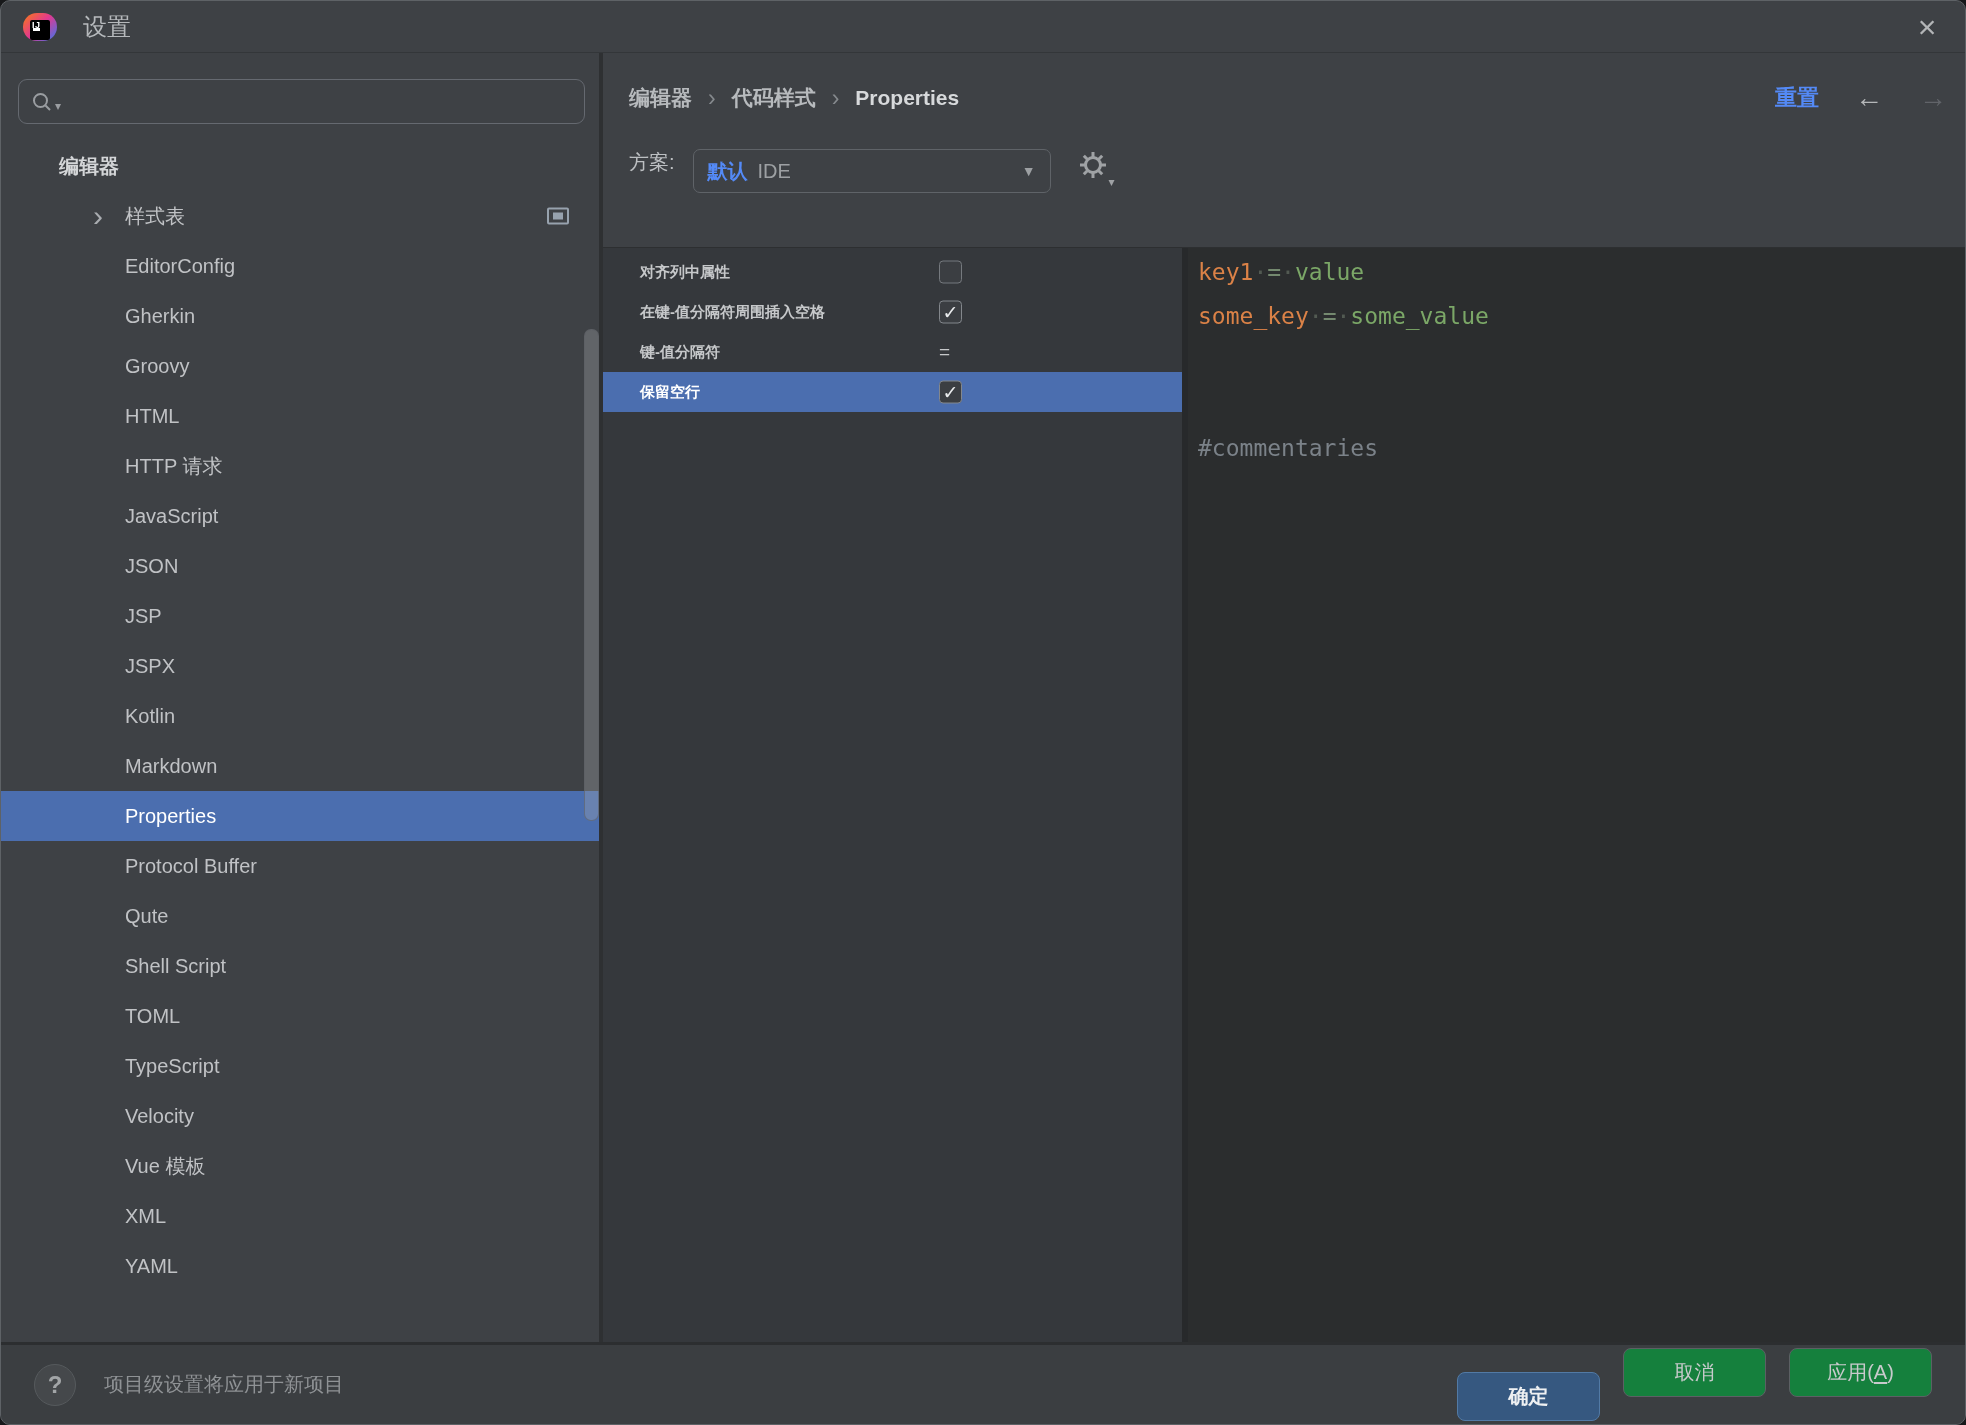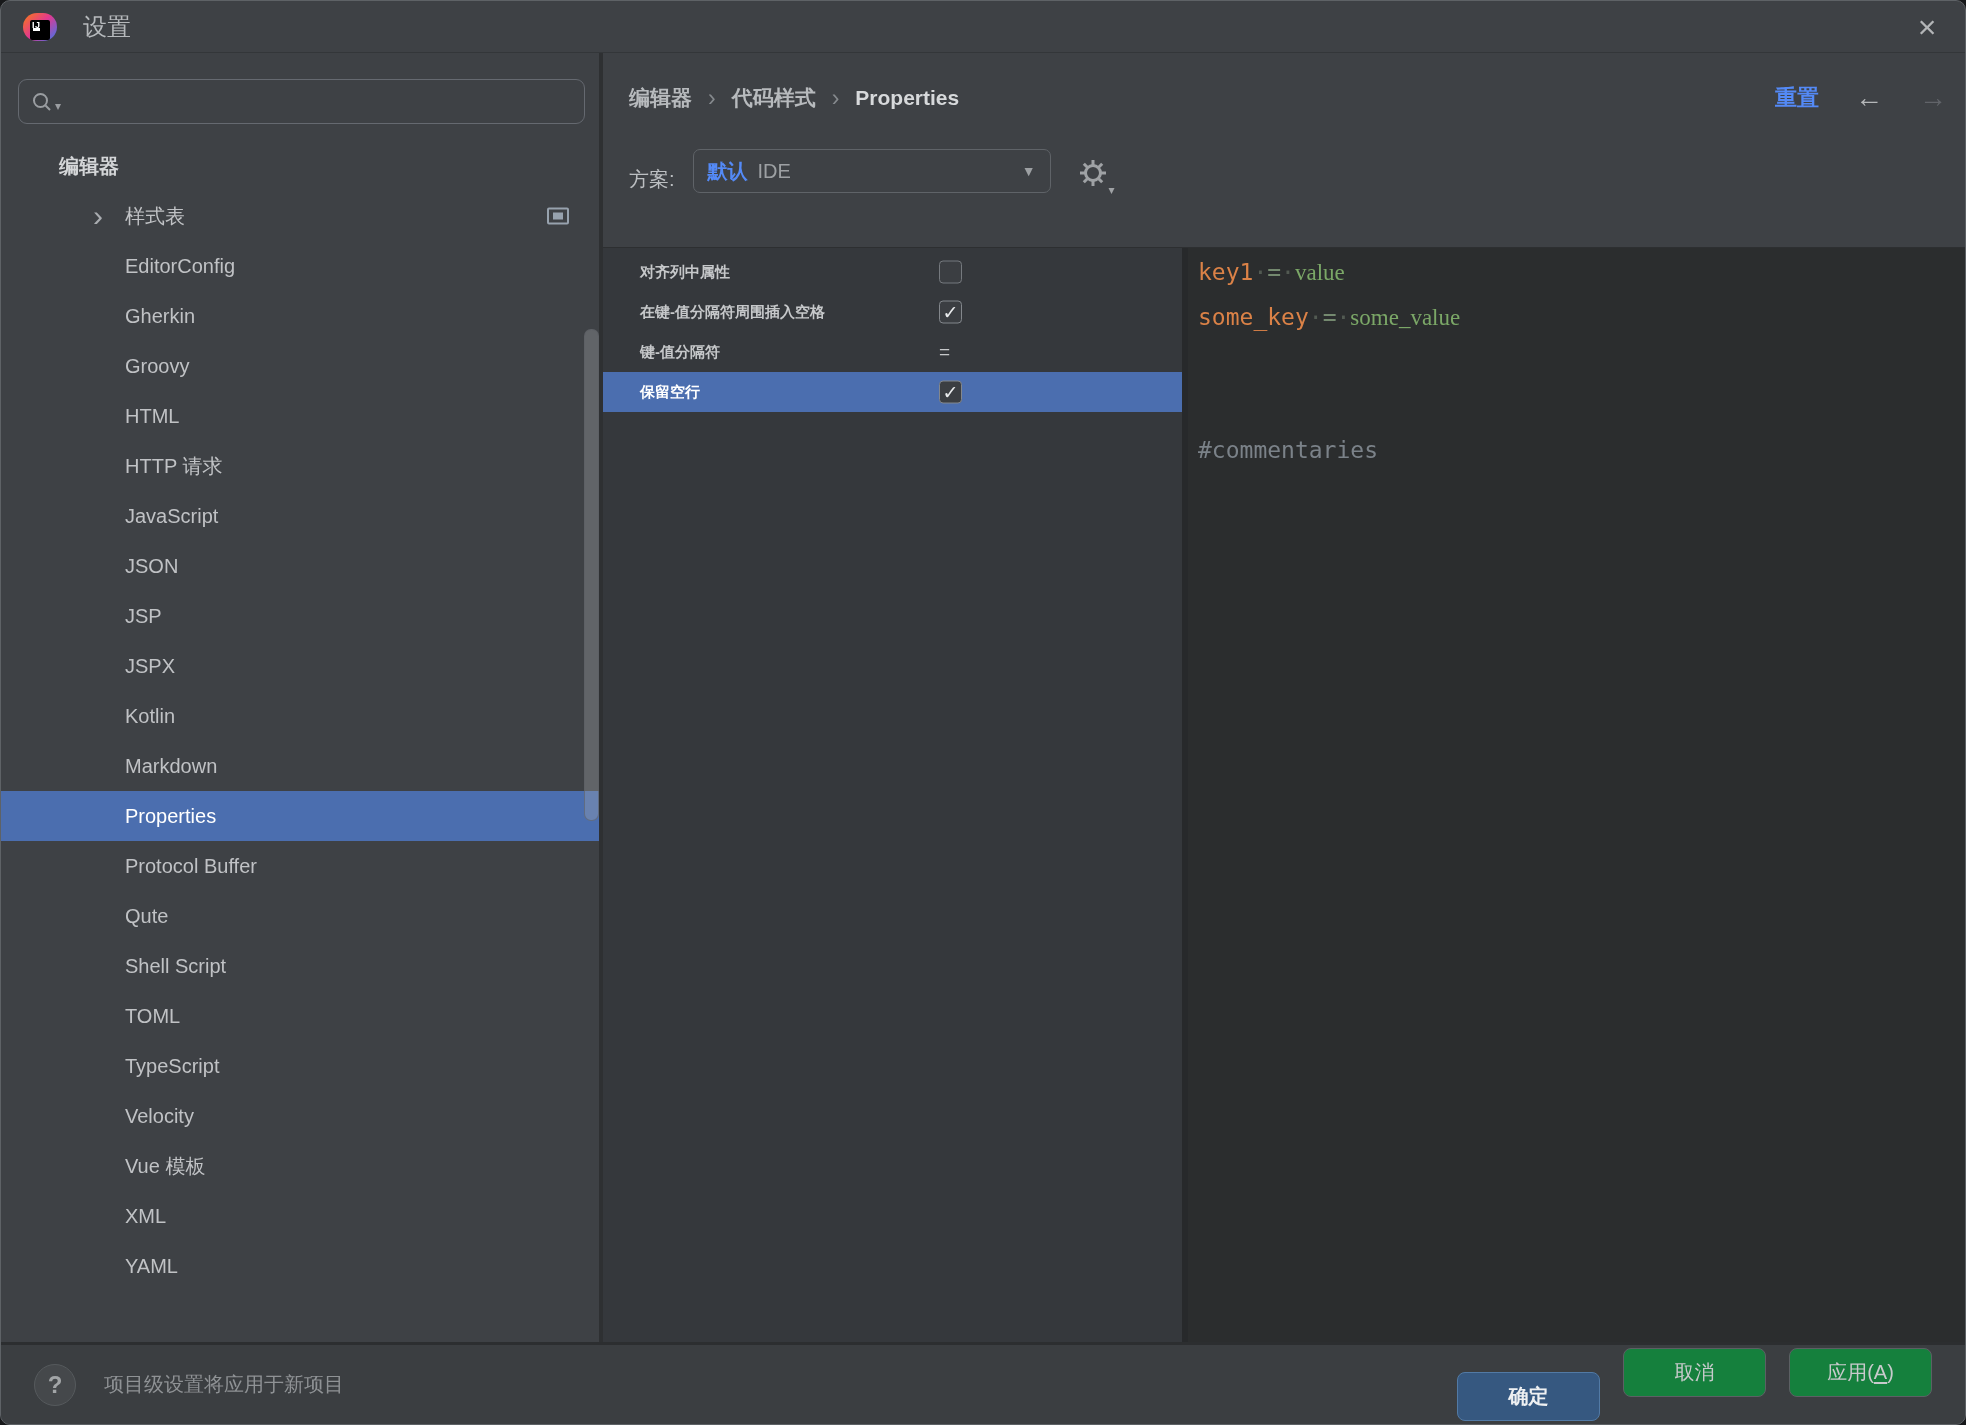--- a/index.html
+++ b/index.html
@@ -47,21 +47,21 @@
   .content-header { flex:0 0 194px; position:relative; }
   .breadcrumb { position:absolute; left:26px; top:30px; right:18px; display:flex; align-items:center; font-size:21px; }
   .crumb { color:#b7babd; font-weight:600; }
   .crumb.current { color:#d7d9db; font-weight:bold; }
   .crumb-sep { color:#85898d; font-size:23px; margin:0 16px; }
   .header-actions { margin-left:auto; display:flex; align-items:center; gap:36px; }
   .reset-link { color:var(--link); font-size:22px; font-weight:bold; }
   .nav-arrow { font-size:28px; line-height:1; }
   .nav-back { color:#b5b7b9; }
   .nav-fwd { color:#616469; }
-  .scheme-row { position:absolute; left:26px; top:96px; display:flex; align-items:flex-end; }
+  .scheme-row { position:absolute; left:26px; top:96px; display:flex; align-items:flex-start; }
   .scheme-label { color:#bcbfc2; font-size:20px; }
   .scheme-select { margin-left:18px; width:358px; height:44px; border:1.5px solid #5f6368; border-radius:7px;
     display:flex; align-items:center; padding:0 14px; }
   .scheme-primary { color:var(--link); font-weight:bold; font-size:20px; }
   .scheme-secondary { color:#9da0a3; font-size:20px; margin-left:10px; }
   .scheme-arrow { margin-left:auto; color:#9da0a3; font-size:14px; }
   .gear-wrap { margin-left:26px; position:relative; width:36px; height:36px; }
   .gear-wrap svg { display:block; }
   .gear-caret { position:absolute; right:-2px; bottom:-4px; color:#9fa2a5; font-size:12px; }
   .content-body { flex:1 1 auto; display:flex; min-height:0; border-top:1px solid #2d2f31; }
@@ -77,21 +77,21 @@
   .checkbox.checked { border-color:#83878c; }
   .checkbox .check { color:#e9ebed; font-size:19px; font-weight:bold; line-height:1; }
   .opt-value { color:#c6c8ca; font-size:19px; }
   .mid-divider { flex:0 0 6px; background:#27292b; }
   
   .editor-pane { flex:1 1 auto; background:var(--editor-bg); padding:2px 0 0 10px; overflow:hidden; }
   .code-line { font-family:"DejaVu Sans Mono","Liberation Mono",monospace; font-size:23px; line-height:44px; white-space:pre; }
   .tok-key { color:var(--code-key); }
   .tok-sep { color:var(--code-sep); }
   .tok-ws { color:var(--code-ws); }
-  .tok-value { color:var(--code-value);font-family:Liberation Serif, serif; }
+  .tok-value { color:var(--code-value); }
   .tok-comment { color:var(--code-comment); }
   
   .footer { flex:0 0 82px; background:var(--footer-bg); border-top:3px solid #2c2e30; display:flex; align-items:center; padding:0 33px; }
   .help-btn { width:42px; height:42px; border-radius:50%; border:1.5px solid #565a5d; background:#45484b;
     display:flex; align-items:center; justify-content:center; color:#a2a5a7; font-size:24px; font-weight:bold; flex:0 0 42px; }
   .footer-note { color:#8f9295; font-size:20px; margin-left:28px; }
   .footer-buttons { margin-left:auto; display:flex; gap:23px; }
   .btn { min-width:143px; height:49px; border-radius:8px; display:flex; align-items:center; justify-content:center;
     font-size:20px; cursor:default; }
   .btn-default { background:var(--ok-bg); border:1.5px solid #527aa5; color:#eef0f2; font-weight:bold;margin-top:24px; }

